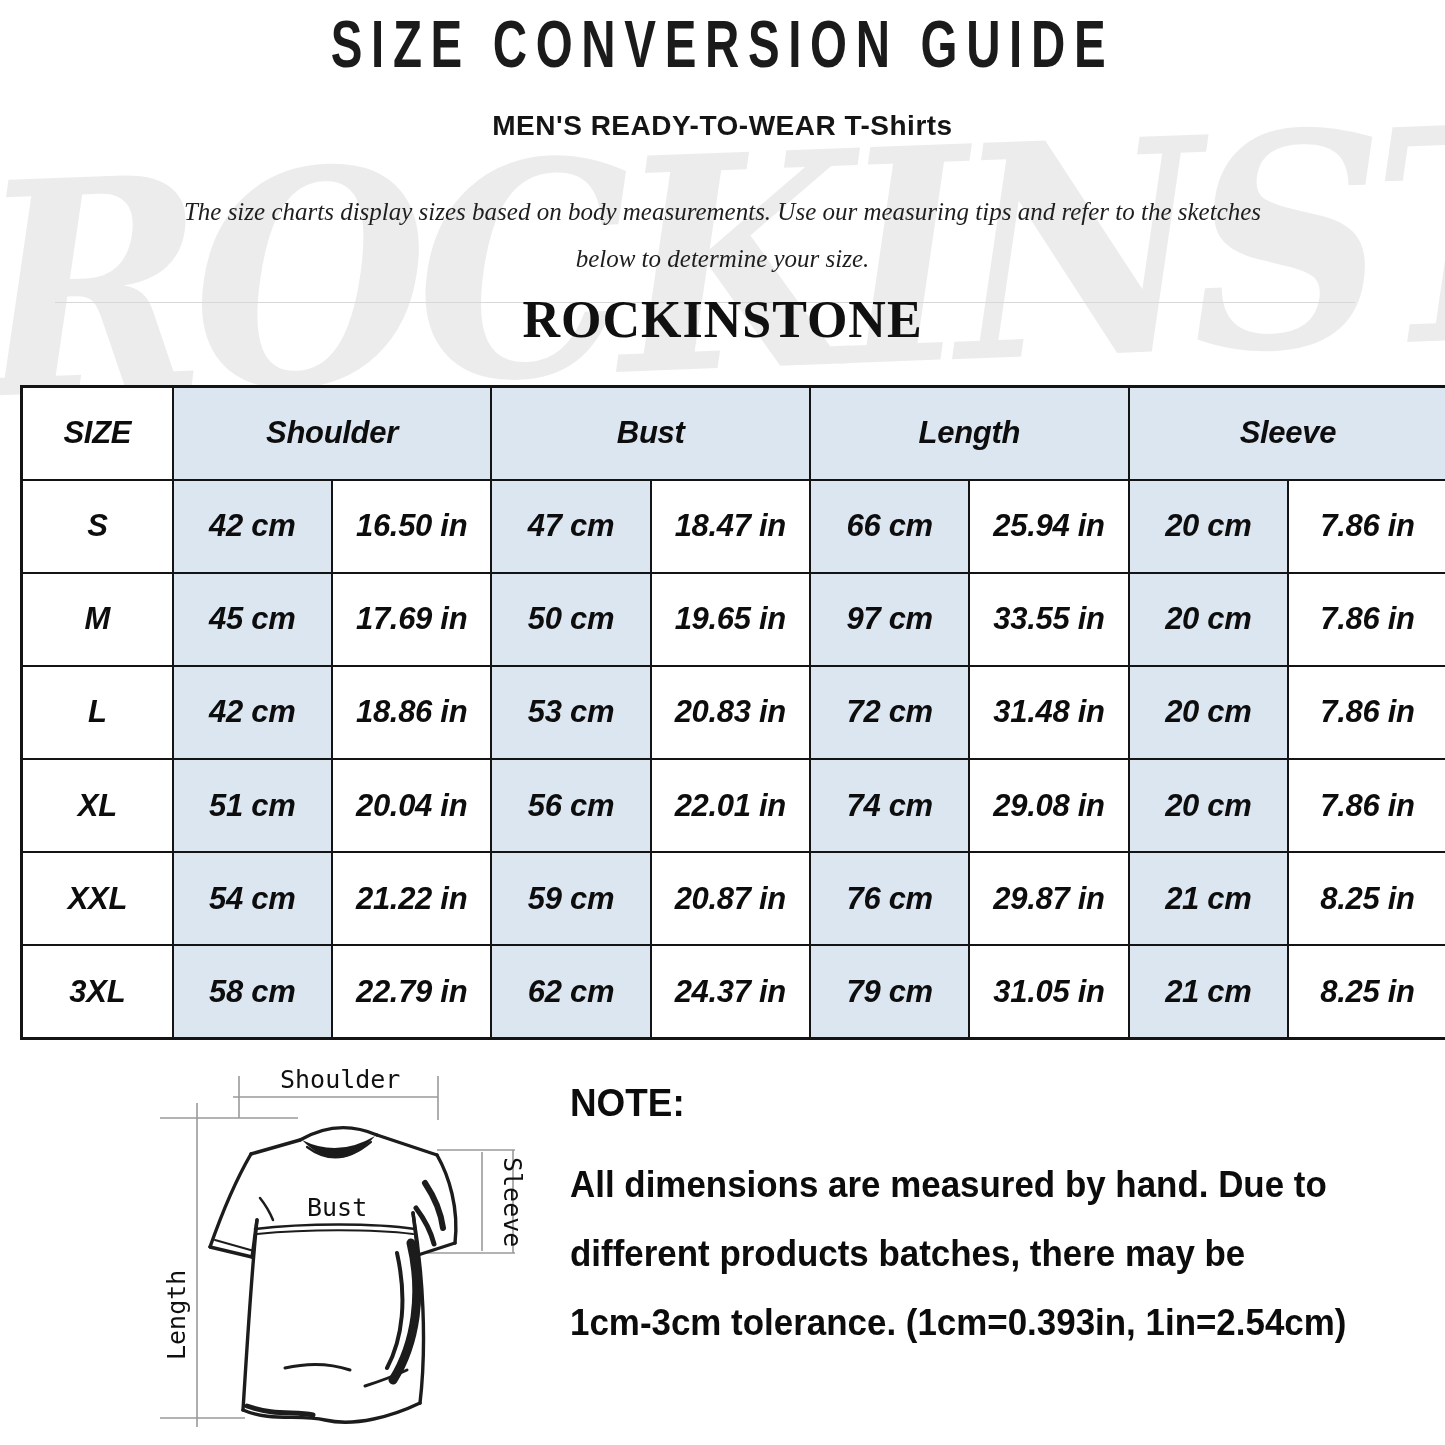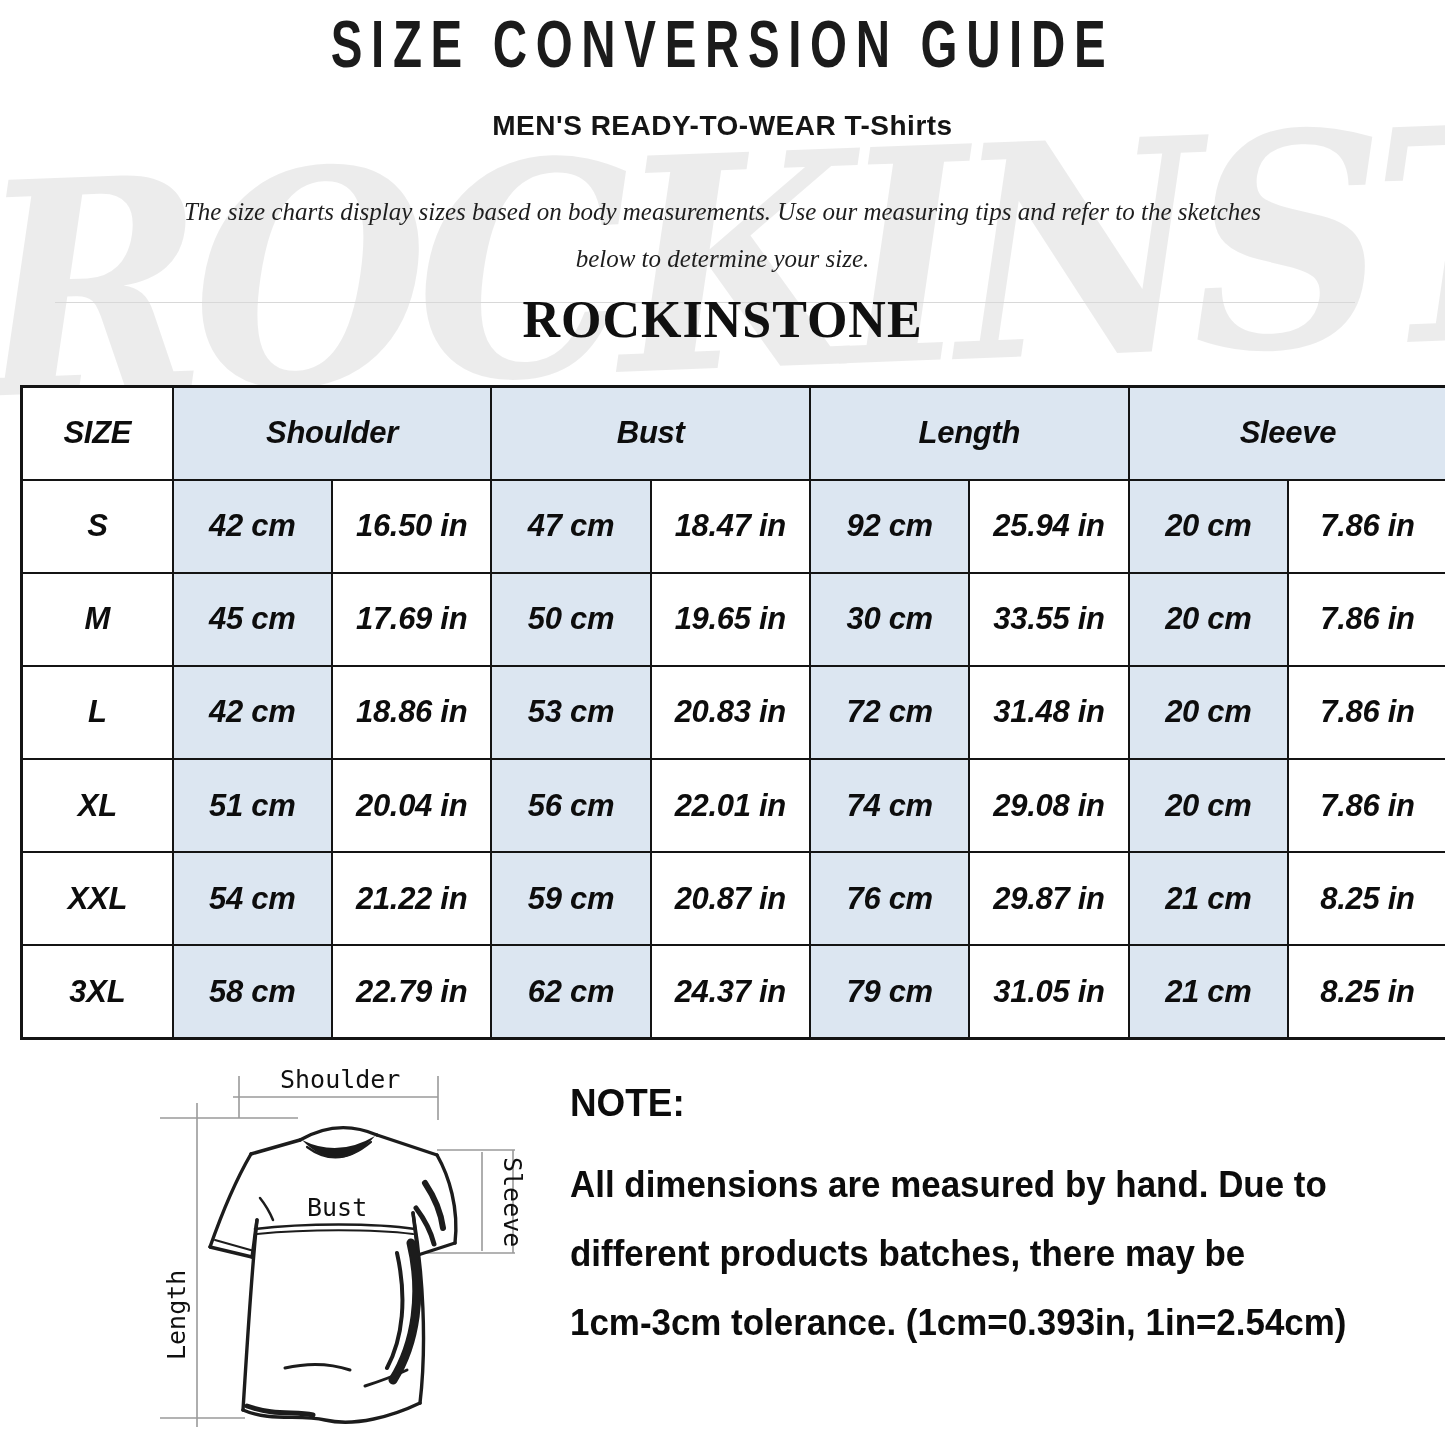--- a/index.html
+++ b/index.html
@@ -95,32 +95,32 @@
         <td colspan="2" class="group">Bust</td>
         <td colspan="2" class="group">Length</td>
         <td colspan="2" class="group">Sleeve</td>
       </tr>
     <tr>
           <td>S</td>
           <td class="cm">42 cm</td>
           <td class="inch">16.50 in</td>
           <td class="cm">47 cm</td>
           <td class="inch">18.47 in</td>
-          <td class="cm">92 cm</td>
+          <td class="cm">66 cm</td>
           <td class="inch">25.94 in</td>
           <td class="cm">20 cm</td>
           <td class="inch">7.86 in</td>
         </tr>
         <tr>
           <td>M</td>
           <td class="cm">45 cm</td>
           <td class="inch">17.69 in</td>
           <td class="cm">50 cm</td>
           <td class="inch">19.65 in</td>
-          <td class="cm">30 cm</td>
+          <td class="cm">97 cm</td>
           <td class="inch">33.55 in</td>
           <td class="cm">20 cm</td>
           <td class="inch">7.86 in</td>
         </tr>
         <tr>
           <td>L</td>
           <td class="cm">42 cm</td>
           <td class="inch">18.86 in</td>
           <td class="cm">53 cm</td>
           <td class="inch">20.83 in</td>

